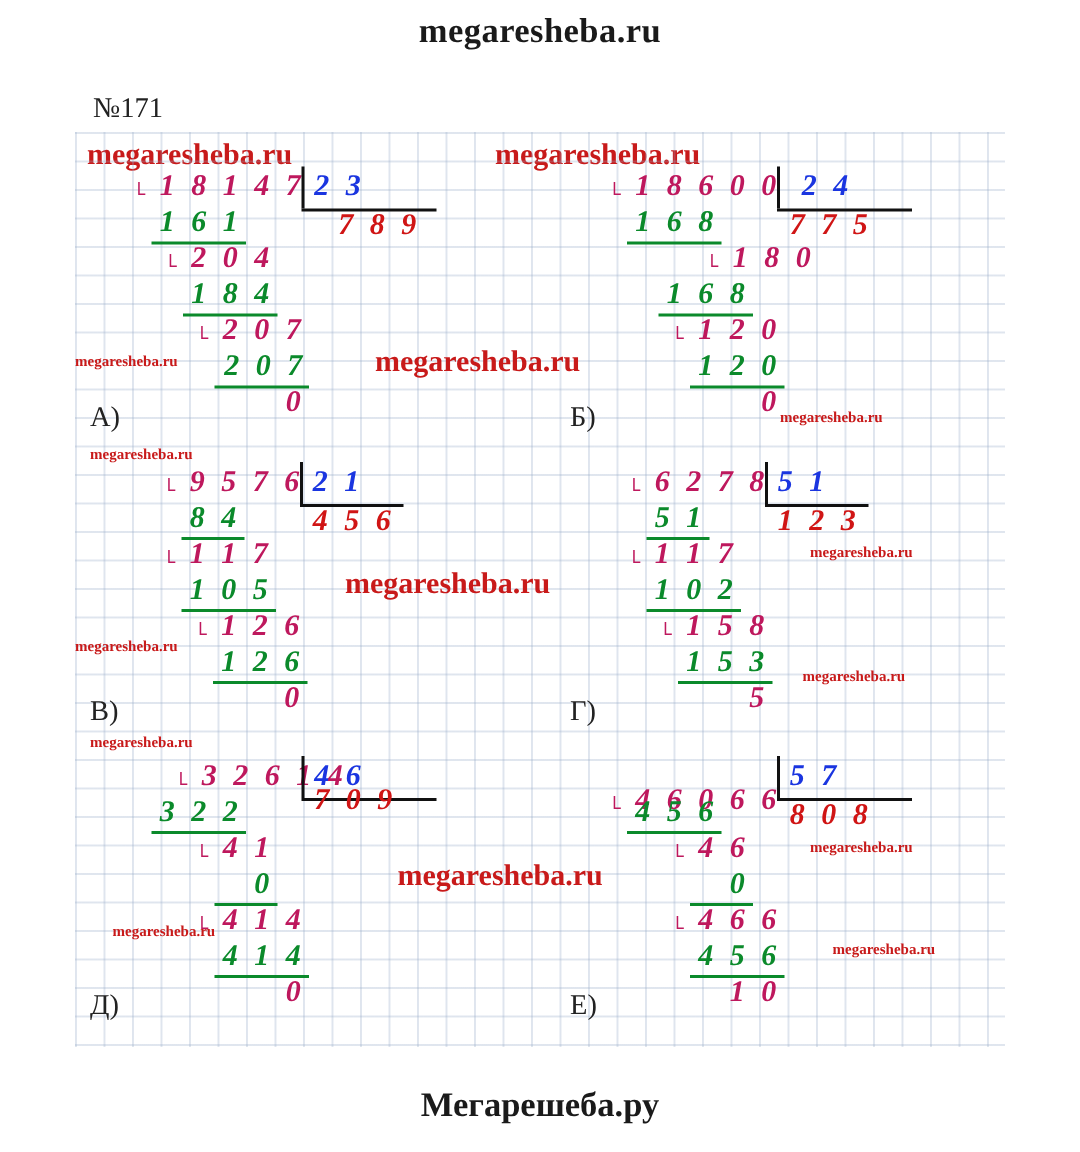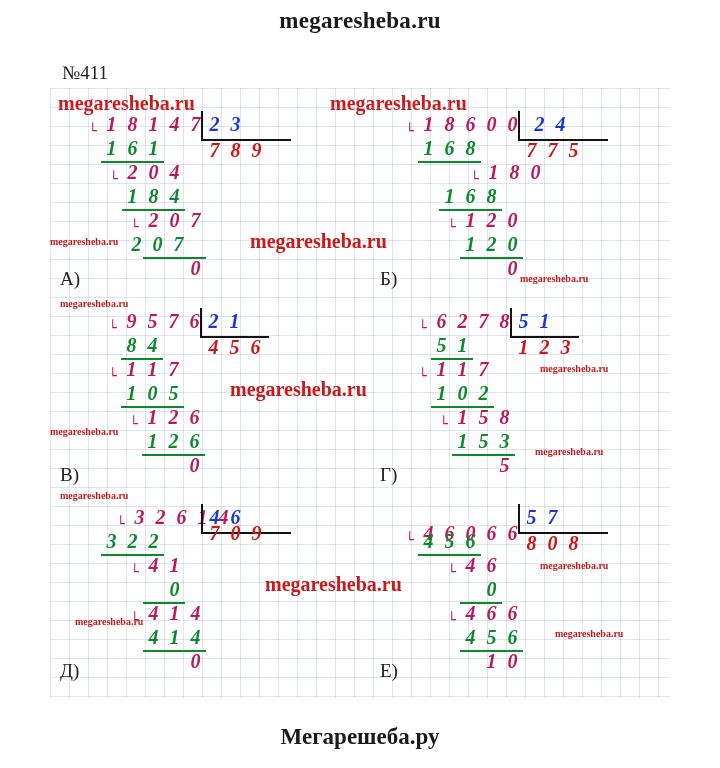--- a/index.html
+++ b/index.html
@@ -73,59 +73,59 @@
     white-space:nowrap;
   }
   .wm-red-lg{font-size:20px;color:#c81a1a;}
   .wm-red-sm{font-size:10px;color:#c81a1a;}
 </style>
 </head>
 <body>
 
 <div class="wm-top">megaresheba.ru</div>
 
-<div class="task-no">№411</div>
+<div class="task-no">№171</div>
 
 <div class="wm-s wm-red-lg" style="left:58px;top:92px;">megaresheba.ru</div>
 <div class="wm-s wm-red-lg" style="left:330px;top:92px;">megaresheba.ru</div>
 
 <div class="sheet">
   <div class="grid"></div>
 
   <div class="block" style="left:38px;top:25px;width:260px;height:160px;">
     <div class="ld">
       <div class="row blk" style="left:0px;top:0px;">
         <span class="minus">˪</span><span class="dig">1</span><span class="dig">8</span><span class="dig">1</span><span class="dig">4</span><span class="dig">7</span>
       </div>
       <div class="row blu" style="left:116px;top:0px;">
         <span class="dig">2</span><span class="dig">3</span>
       </div>
       <div class="vline" style="left:113px;top:-2px;height:28px;"></div>
       <div class="hline-blk" style="left:113px;top:26px;width:90px;"></div>
-      <div class="row red" style="left:116px;top:26px;">
+      <div class="row red" style="left:132px;top:26px;">
         <span class="dig">7</span><span class="dig">8</span><span class="dig">9</span>
       </div>
 
       <div class="row grn" style="left:13px;top:24px;">
         <span class="dig">1</span><span class="dig">6</span><span class="dig">1</span>
       </div>
       <div class="hline" style="left:13px;top:48px;width:63px;"></div>
 
       <div class="row blk" style="left:21px;top:48px;">
         <span class="minus">˪</span><span class="dig">2</span><span class="dig">0</span><span class="dig">4</span>
       </div>
       <div class="row grn" style="left:34px;top:72px;">
         <span class="dig">1</span><span class="dig">8</span><span class="dig">4</span>
       </div>
       <div class="hline" style="left:34px;top:96px;width:63px;"></div>
 
       <div class="row blk" style="left:42px;top:96px;">
         <span class="minus">˪</span><span class="dig">2</span><span class="dig">0</span><span class="dig">7</span>
       </div>
-      <div class="row grn" style="left:38px;top:120px;">
+      <div class="row grn" style="left:56px;top:120px;">
         <span class="dig">2</span><span class="dig">0</span><span class="dig">7</span>
       </div>
       <div class="hline" style="left:55px;top:144px;width:63px;"></div>
 
       <div class="row blk" style="left:97px;top:144px;">
         <span class="dig">0</span>
       </div>
     </div>
   </div>
   <div class="label" style="left:10px;top:180px;">А)</div>

